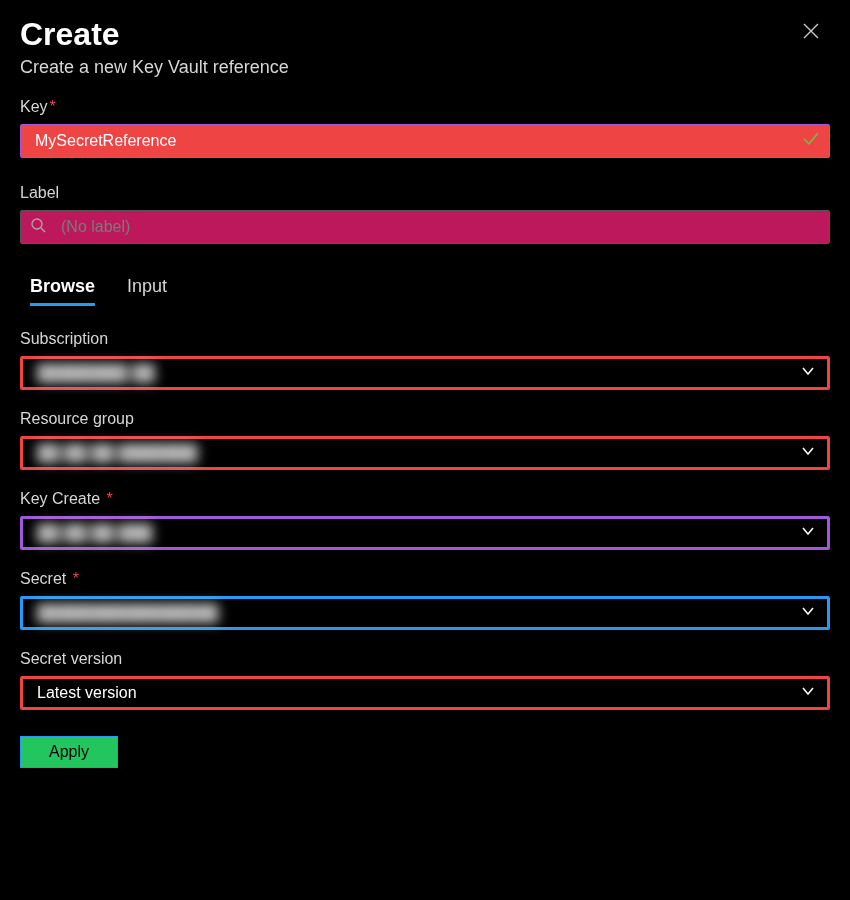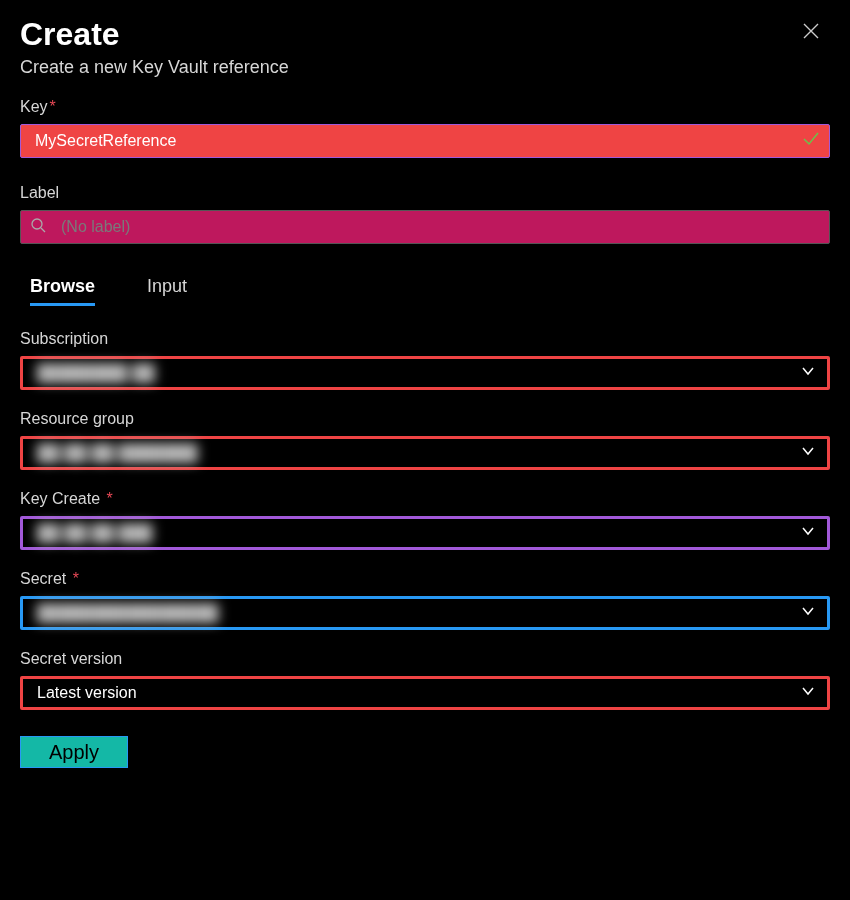--- a/index.html
+++ b/index.html
@@ -81,21 +81,21 @@
   .search-icon svg { width: 16px; height: 16px; }
   .check-icon {
     position: absolute;
     right: 10px;
     top: 50%;
     transform: translateY(-50%);
     pointer-events: none;
   }
   .tabs {
     display: flex;
-    gap: 52px;
+    gap: 32px;
     margin-top: 32px;
     margin-bottom: 24px;
     padding-left: 10px;
     text-align: right;
   }
   .tab {
     font-size: 18px;
     color: #d6d6d6;
     cursor: pointer;
     padding-bottom: 6px;
@@ -127,26 +127,26 @@
   }
   .select .value.blurred {
     filter: blur(6px);
     -webkit-filter: blur(6px);
     user-select: none;
     color: #bbb;
   }
   .chevron svg { width: 14px; height: 14px; }
   .chevron path { stroke: #fff; stroke-width: 1.5; fill: none; }
   .apply-btn {
-    background: #14b8a6;
+    background: #22c55e;
     color: #000;
     border: 1px solid #2899f5;
     height: 32px;
     padding: 0 28px;
-    font-size: 20px;
+    font-size: 16px;
     cursor: pointer;
     margin-top: 6px;
   }
 </style>
 </head>
 <body>
 
 
 
 <div class="header-row">

